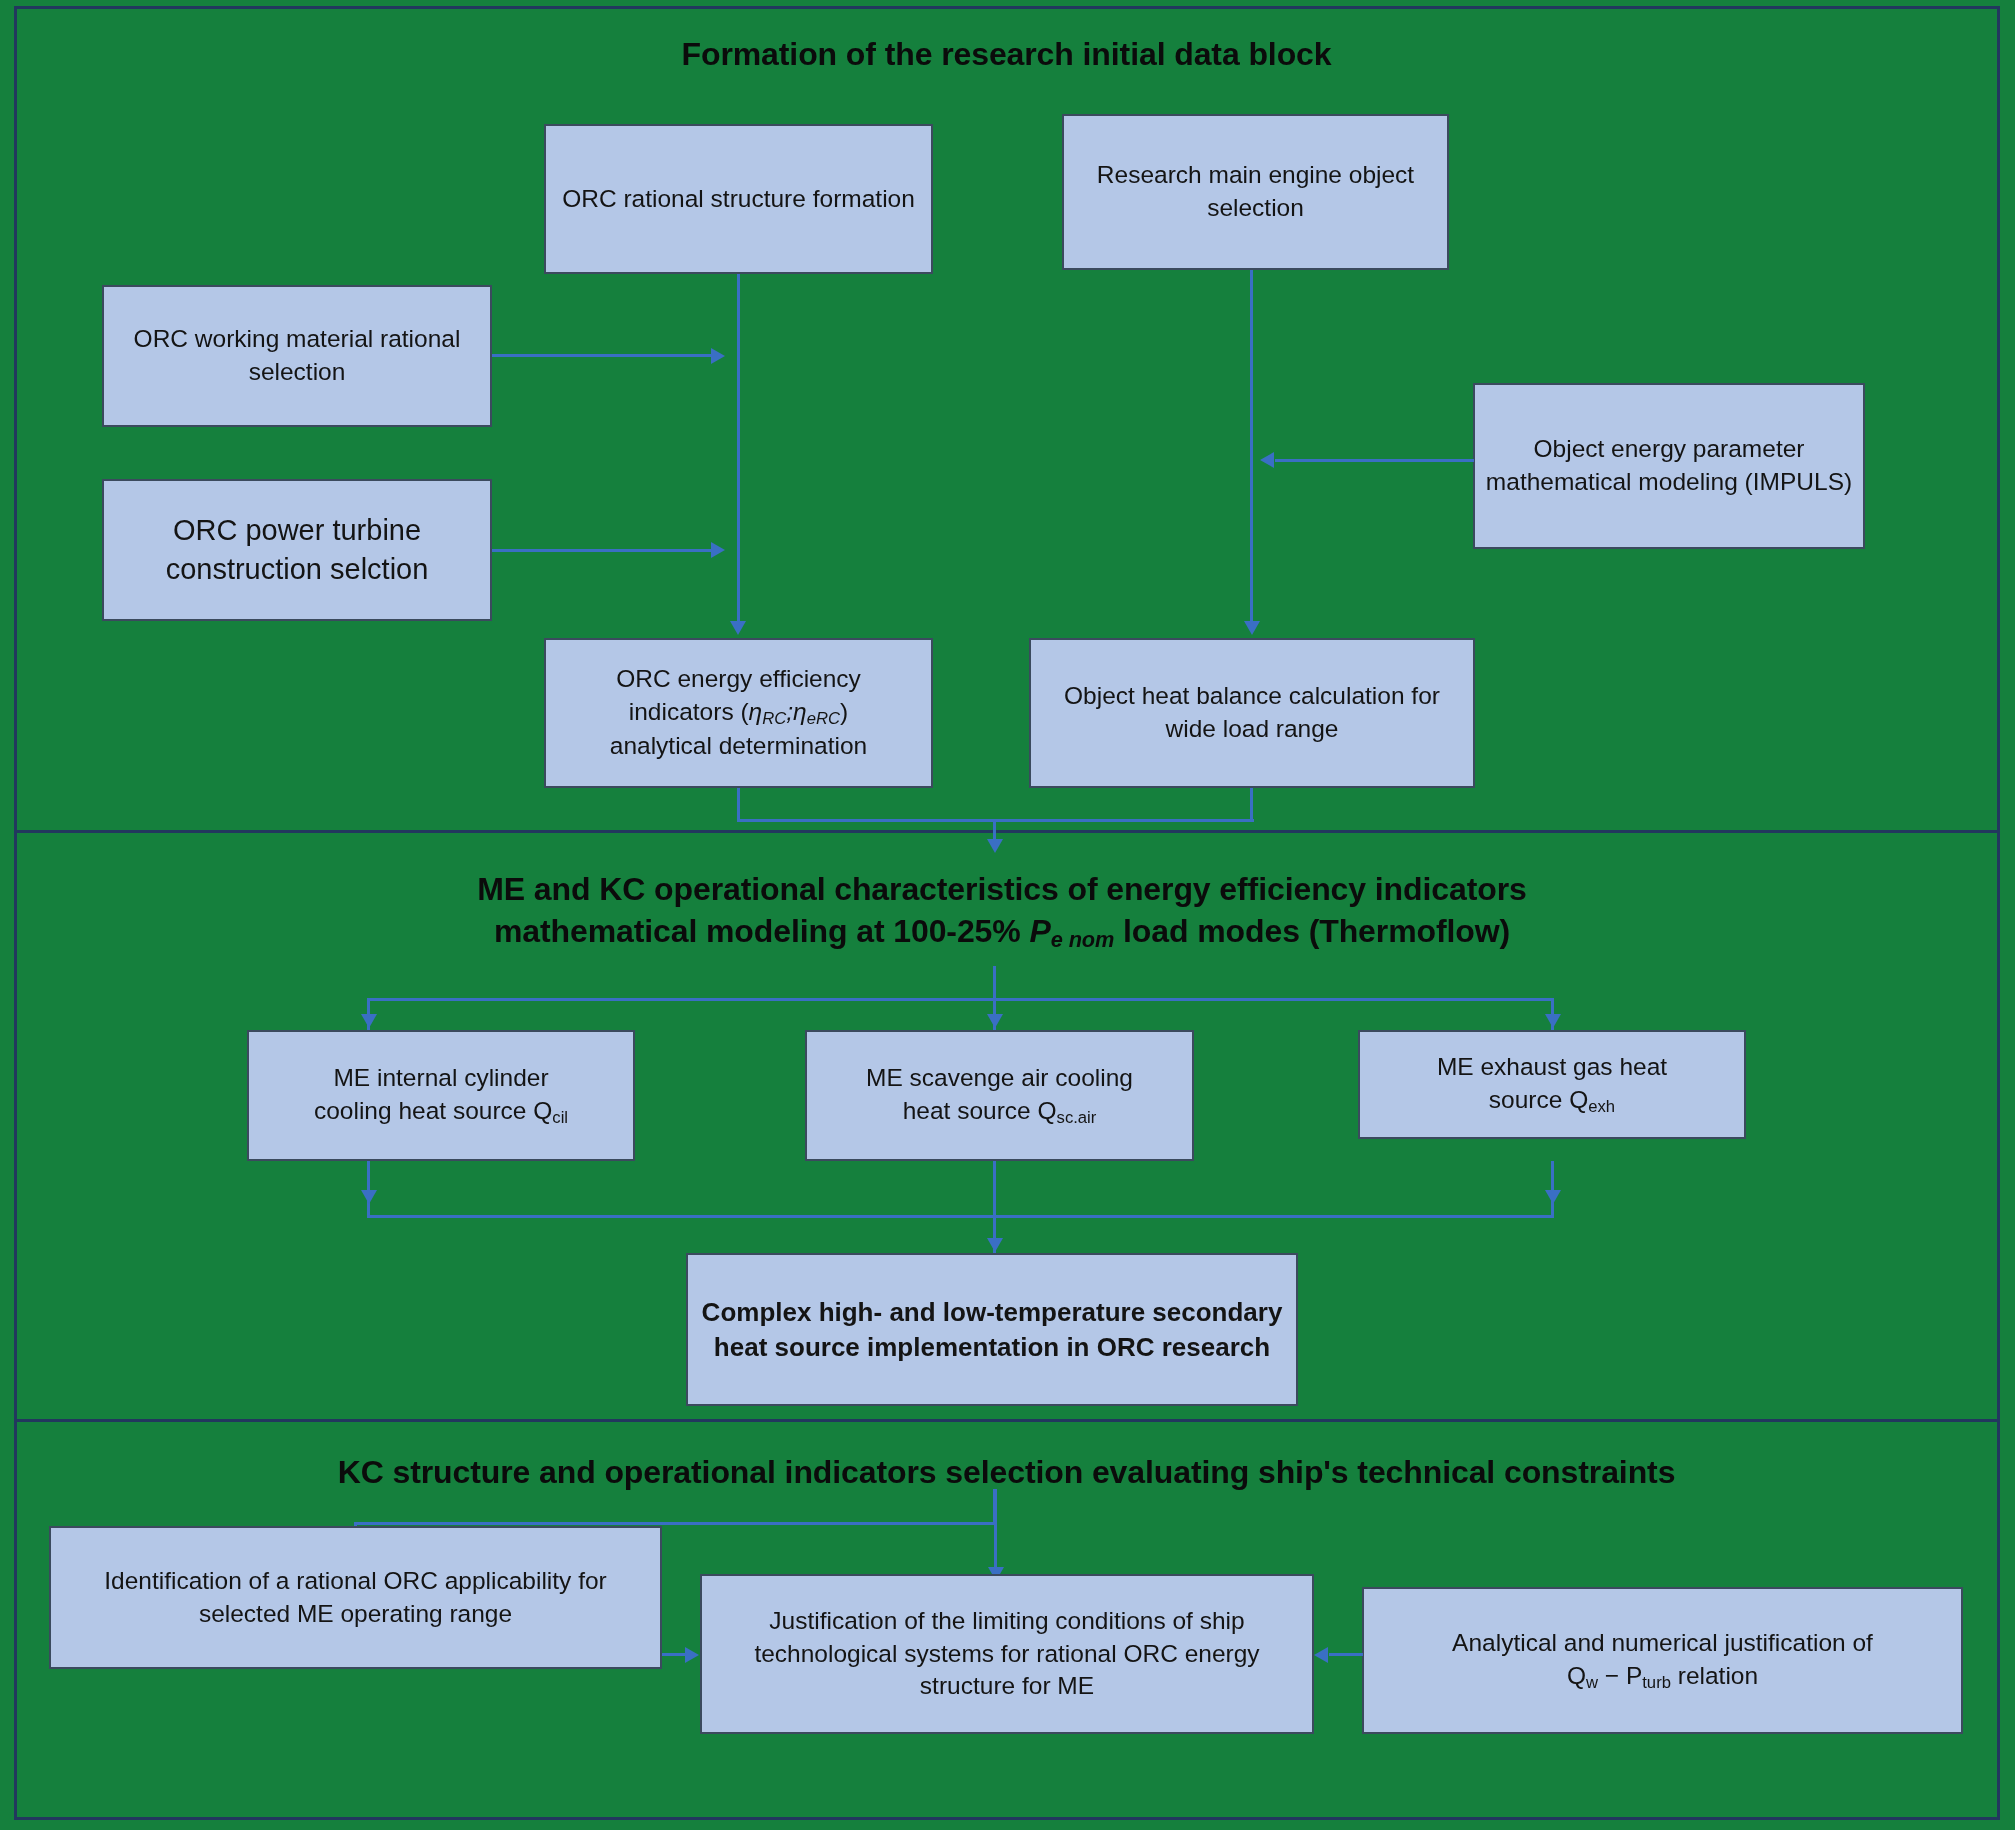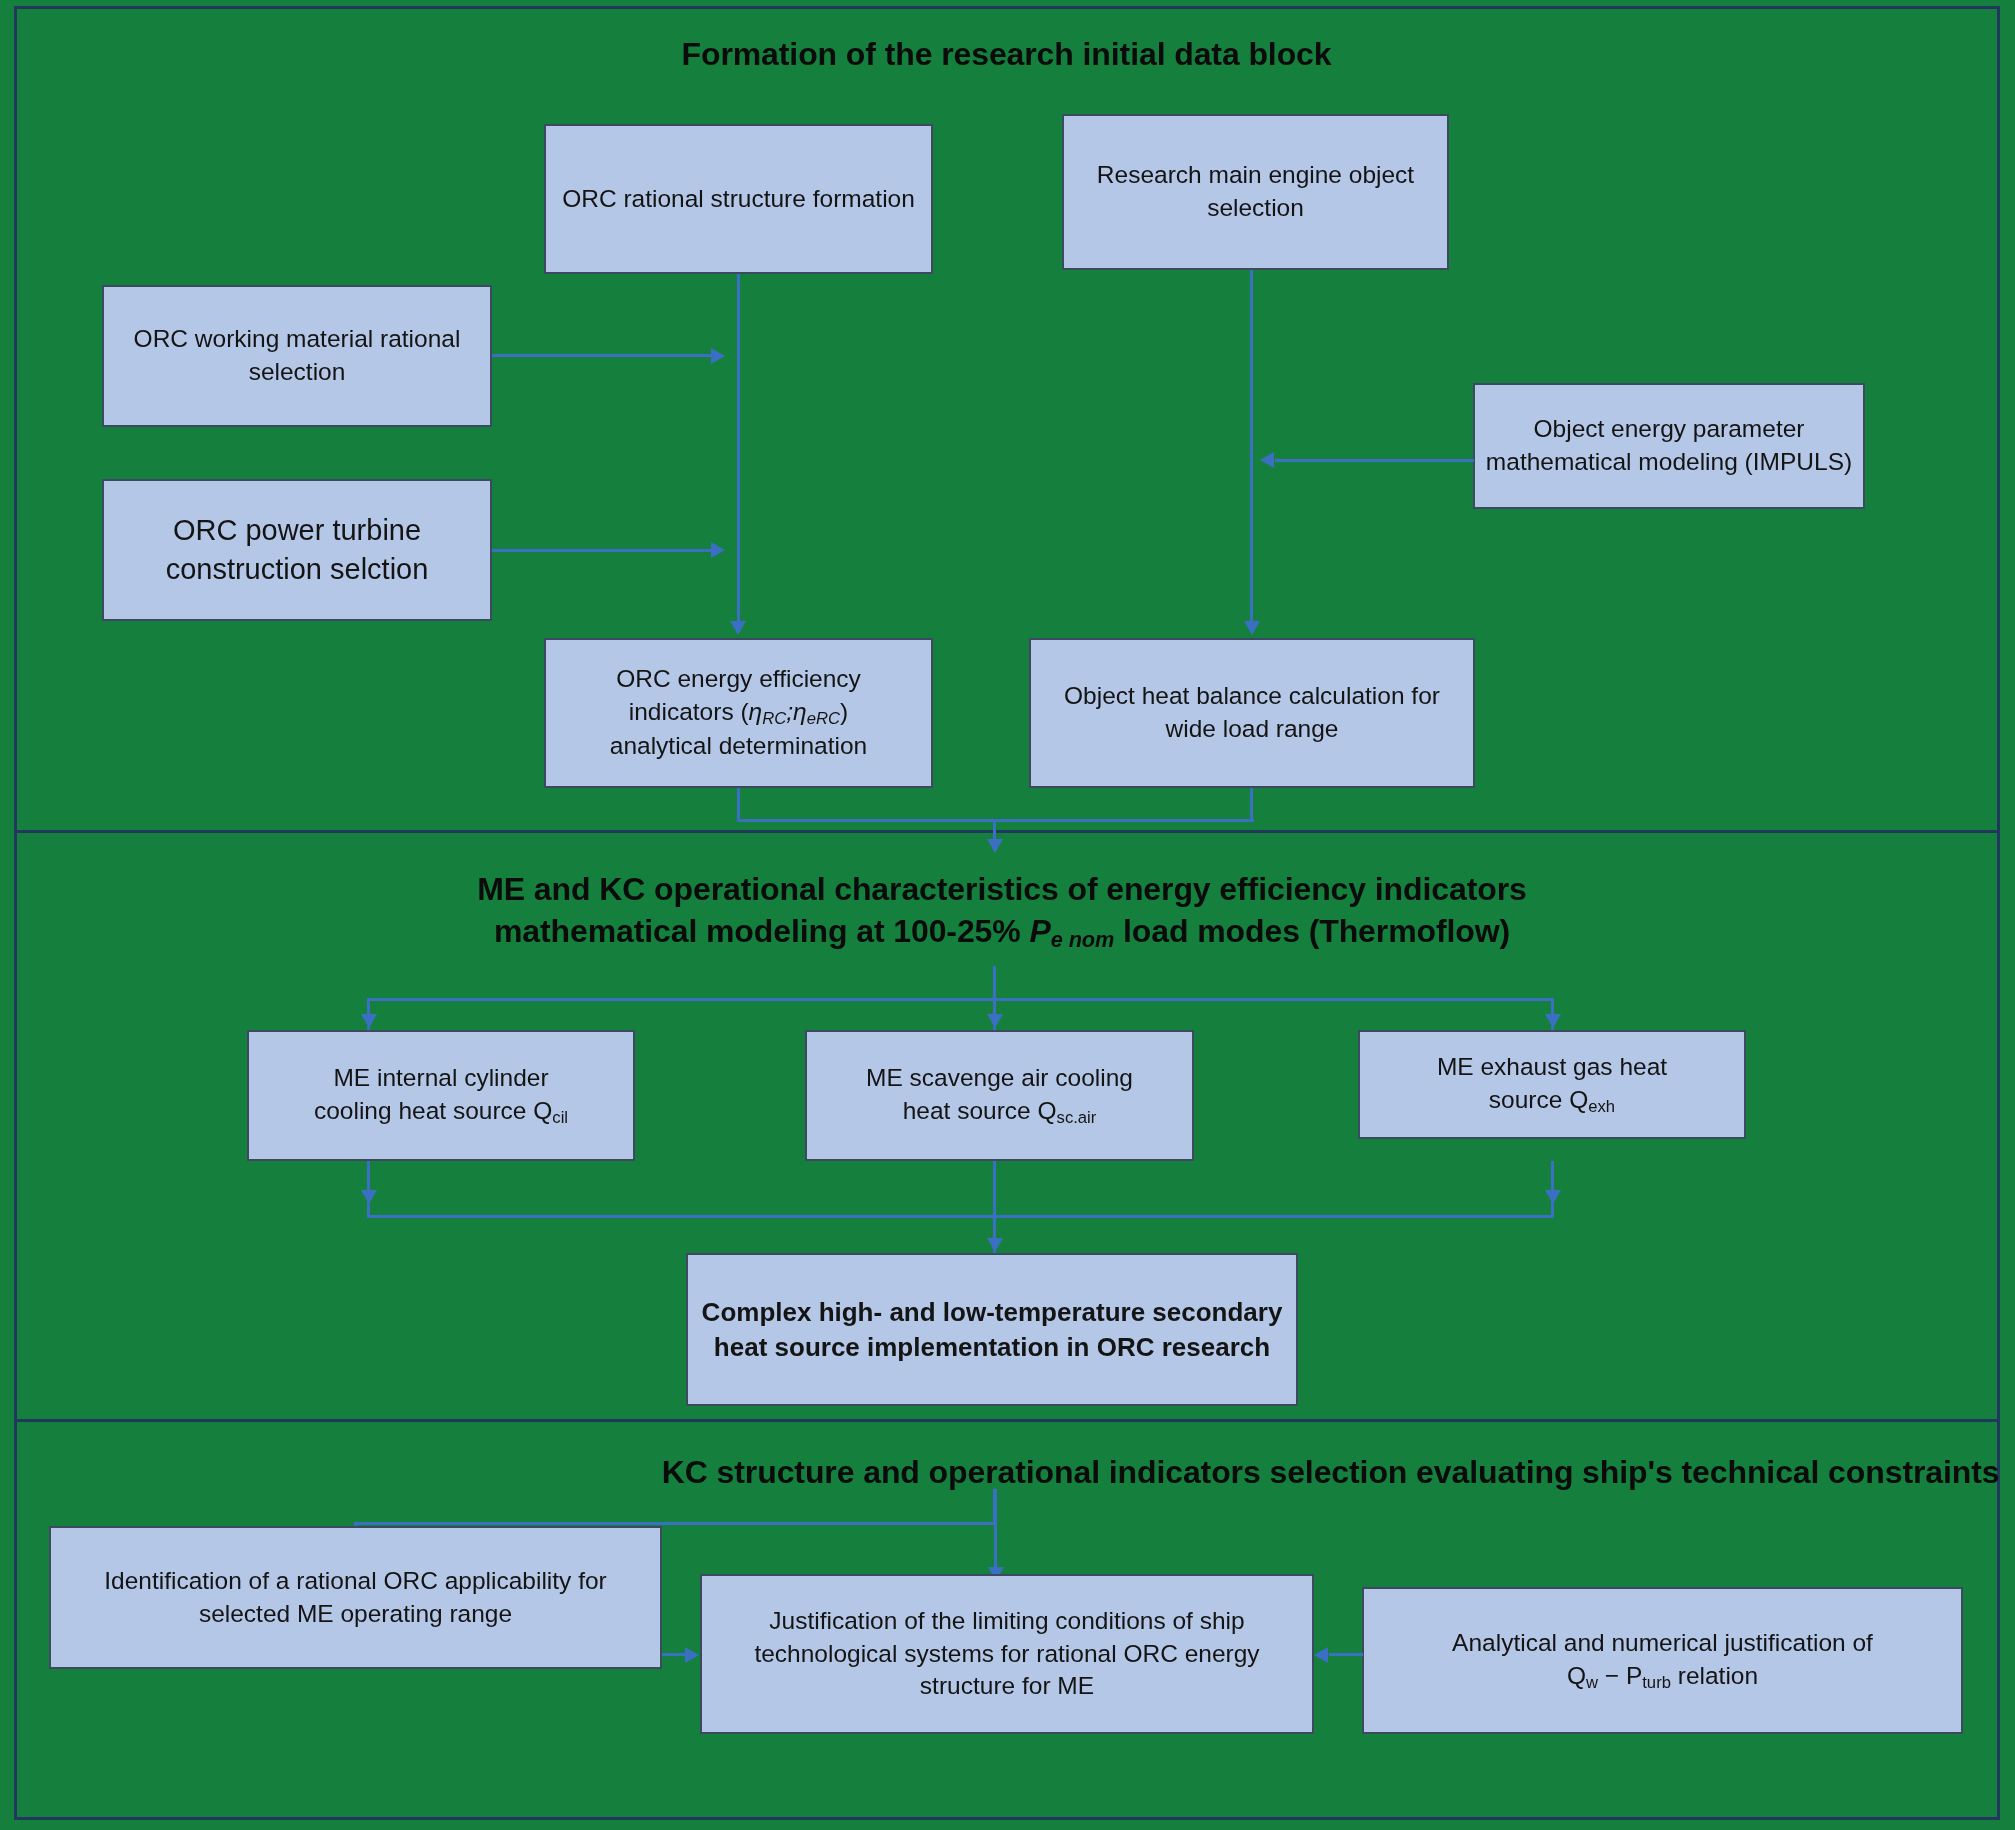--- a/index.html
+++ b/index.html
@@ -115,21 +115,21 @@
   </div>
 
   <div class="box" style="left:102px; top:285px; width:390px; height:142px; font-size:24.5px;">
     <span class="txt">ORC working material rational selection</span>
   </div>
 
   <div class="box" style="left:102px; top:479px; width:390px; height:142px; font-size:29px;">
     <span class="txt">ORC power turbine construction selction</span>
   </div>
 
-  <div class="box" style="left:1473px; top:383px; width:392px; height:126px; font-size:24.5px;">
+  <div class="box" style="left:1473px; top:383px; width:392px; height:166px; font-size:24.5px;">
     <span class="txt">Object energy parameter mathematical modeling (IMPULS)</span>
   </div>
 
   <div class="box" style="left:544px; top:638px; width:389px; height:150px; font-size:24.5px;">
     <span class="txt">
       <span>ORC energy efficiency</span><br>
       <span>indicators (</span><span class="ital">η</span><sub class="ital">RC</sub><span class="ital">;</span><span class="ital">η</span><sub class="ital">eRC</sub><span>)</span><br>
       <span>analytical determination</span>
     </span>
   </div>
@@ -199,21 +199,21 @@
   <div class="vline" style="left:1551px; top:1161px; height:56px;"></div>
   <div class="arrow-down" style="left:1545px; top:1190px;"></div>
   <div class="hline" style="left:367px; top:1215px; width:1187px;"></div>
   <div class="vline" style="left:993px; top:1161px; height:92px;"></div>
   <div class="arrow-down" style="left:987px; top:1238px;"></div>
 
   <div class="box" style="left:686px; top:1253px; width:612px; height:153px; font-size:26px; font-weight:bold;align-items:center;">
     <span class="txt">Complex high- and low-temperature secondary heat source implementation in ORC research</span>
   </div>
 
-  <div class="section-title" style="left:13.5px; top:1452px; width:1986px; font-size:32px;text-align:right;">KC structure and operational indicators selection evaluating ship's technical constraints</div>
+  <div class="section-title" style="left:13.5px; top:1452px; width:1986px; font-size:32px;">KC structure and operational indicators selection evaluating ship's technical constraints</div>
 
   <div class="vline" style="left:993px; top:1489px; height:35px;"></div>
   <div class="hline" style="left:354px; top:1522px; width:643px;"></div>
   <div class="vline" style="left:354px; top:1522px; height:66px;"></div>
   <div class="arrow-down" style="left:348px; top:1567px;"></div>
   <div class="vline" style="left:994px; top:1489px; height:100px;"></div>
   <div class="arrow-down" style="left:988px; top:1567px;"></div>
 
   <div class="box" style="left:49px; top:1526px; width:613px; height:143px; font-size:24.5px;">
     <span class="txt">Identification of a rational ORC applicability for selected ME operating range</span>

